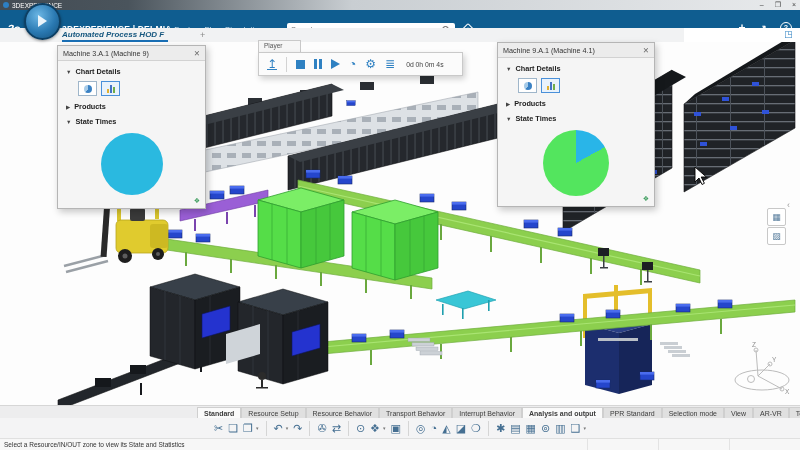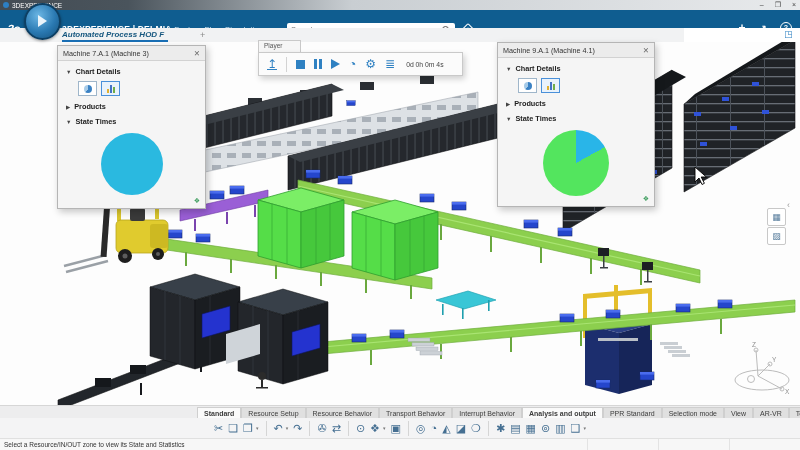--- a/index.html
+++ b/index.html
@@ -398,21 +398,21 @@
       <span class="pglyph">◔</span>
       <span class="pglyph">⚙</span>
       <span class="pglyph">≣</span>
       <span id="ptime">0d 0h 0m 4s</span>
     </div>
   </div>
 
   
   <div class="panel" style="left:57px;top:3px;width:147px;height:162px;">
     <div class="hdr">
-      <span class="ttl">Machine 7.A.1 (Machine 3)</span>
+      <span class="ttl">Machine 3.A.1 (Machine 9)</span>
       <span class="x">✕</span>
     </div>
     <div class="prow">
       <span class="arr">▼</span>
       <span>Chart Details</span>
     </div>
     <div class="ctype">
       <span class="cbtn">
           <span class="mini-pie"></span>
         </span>

